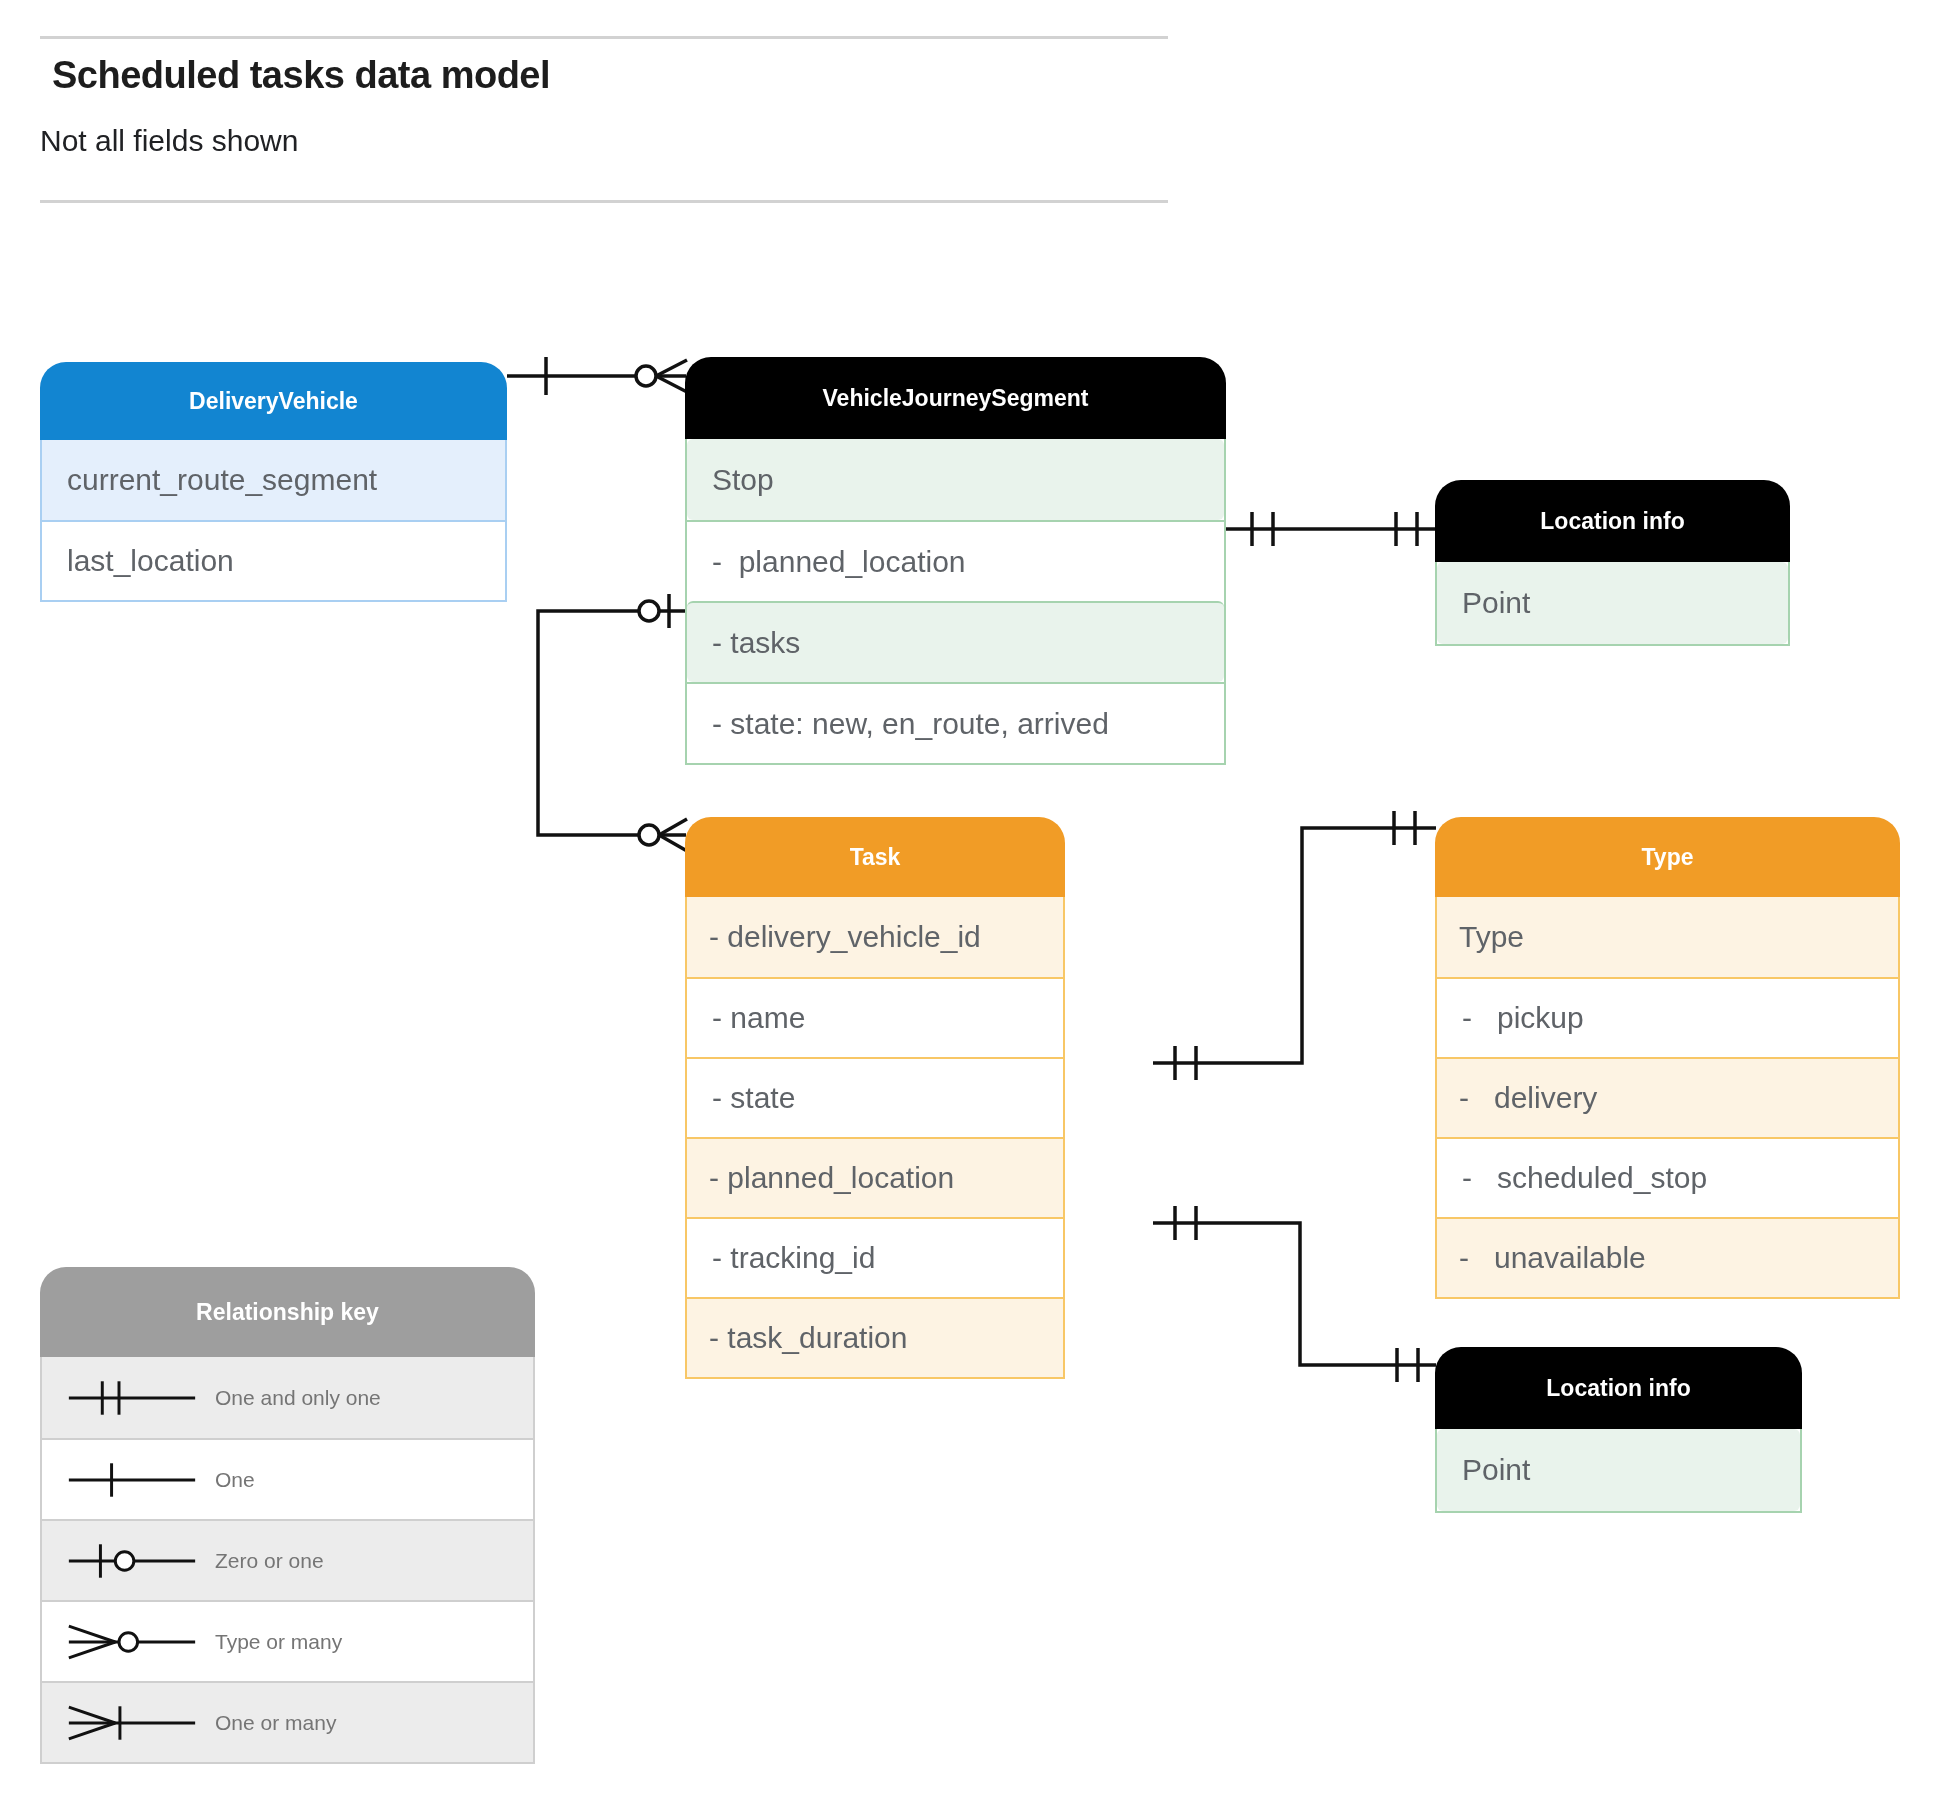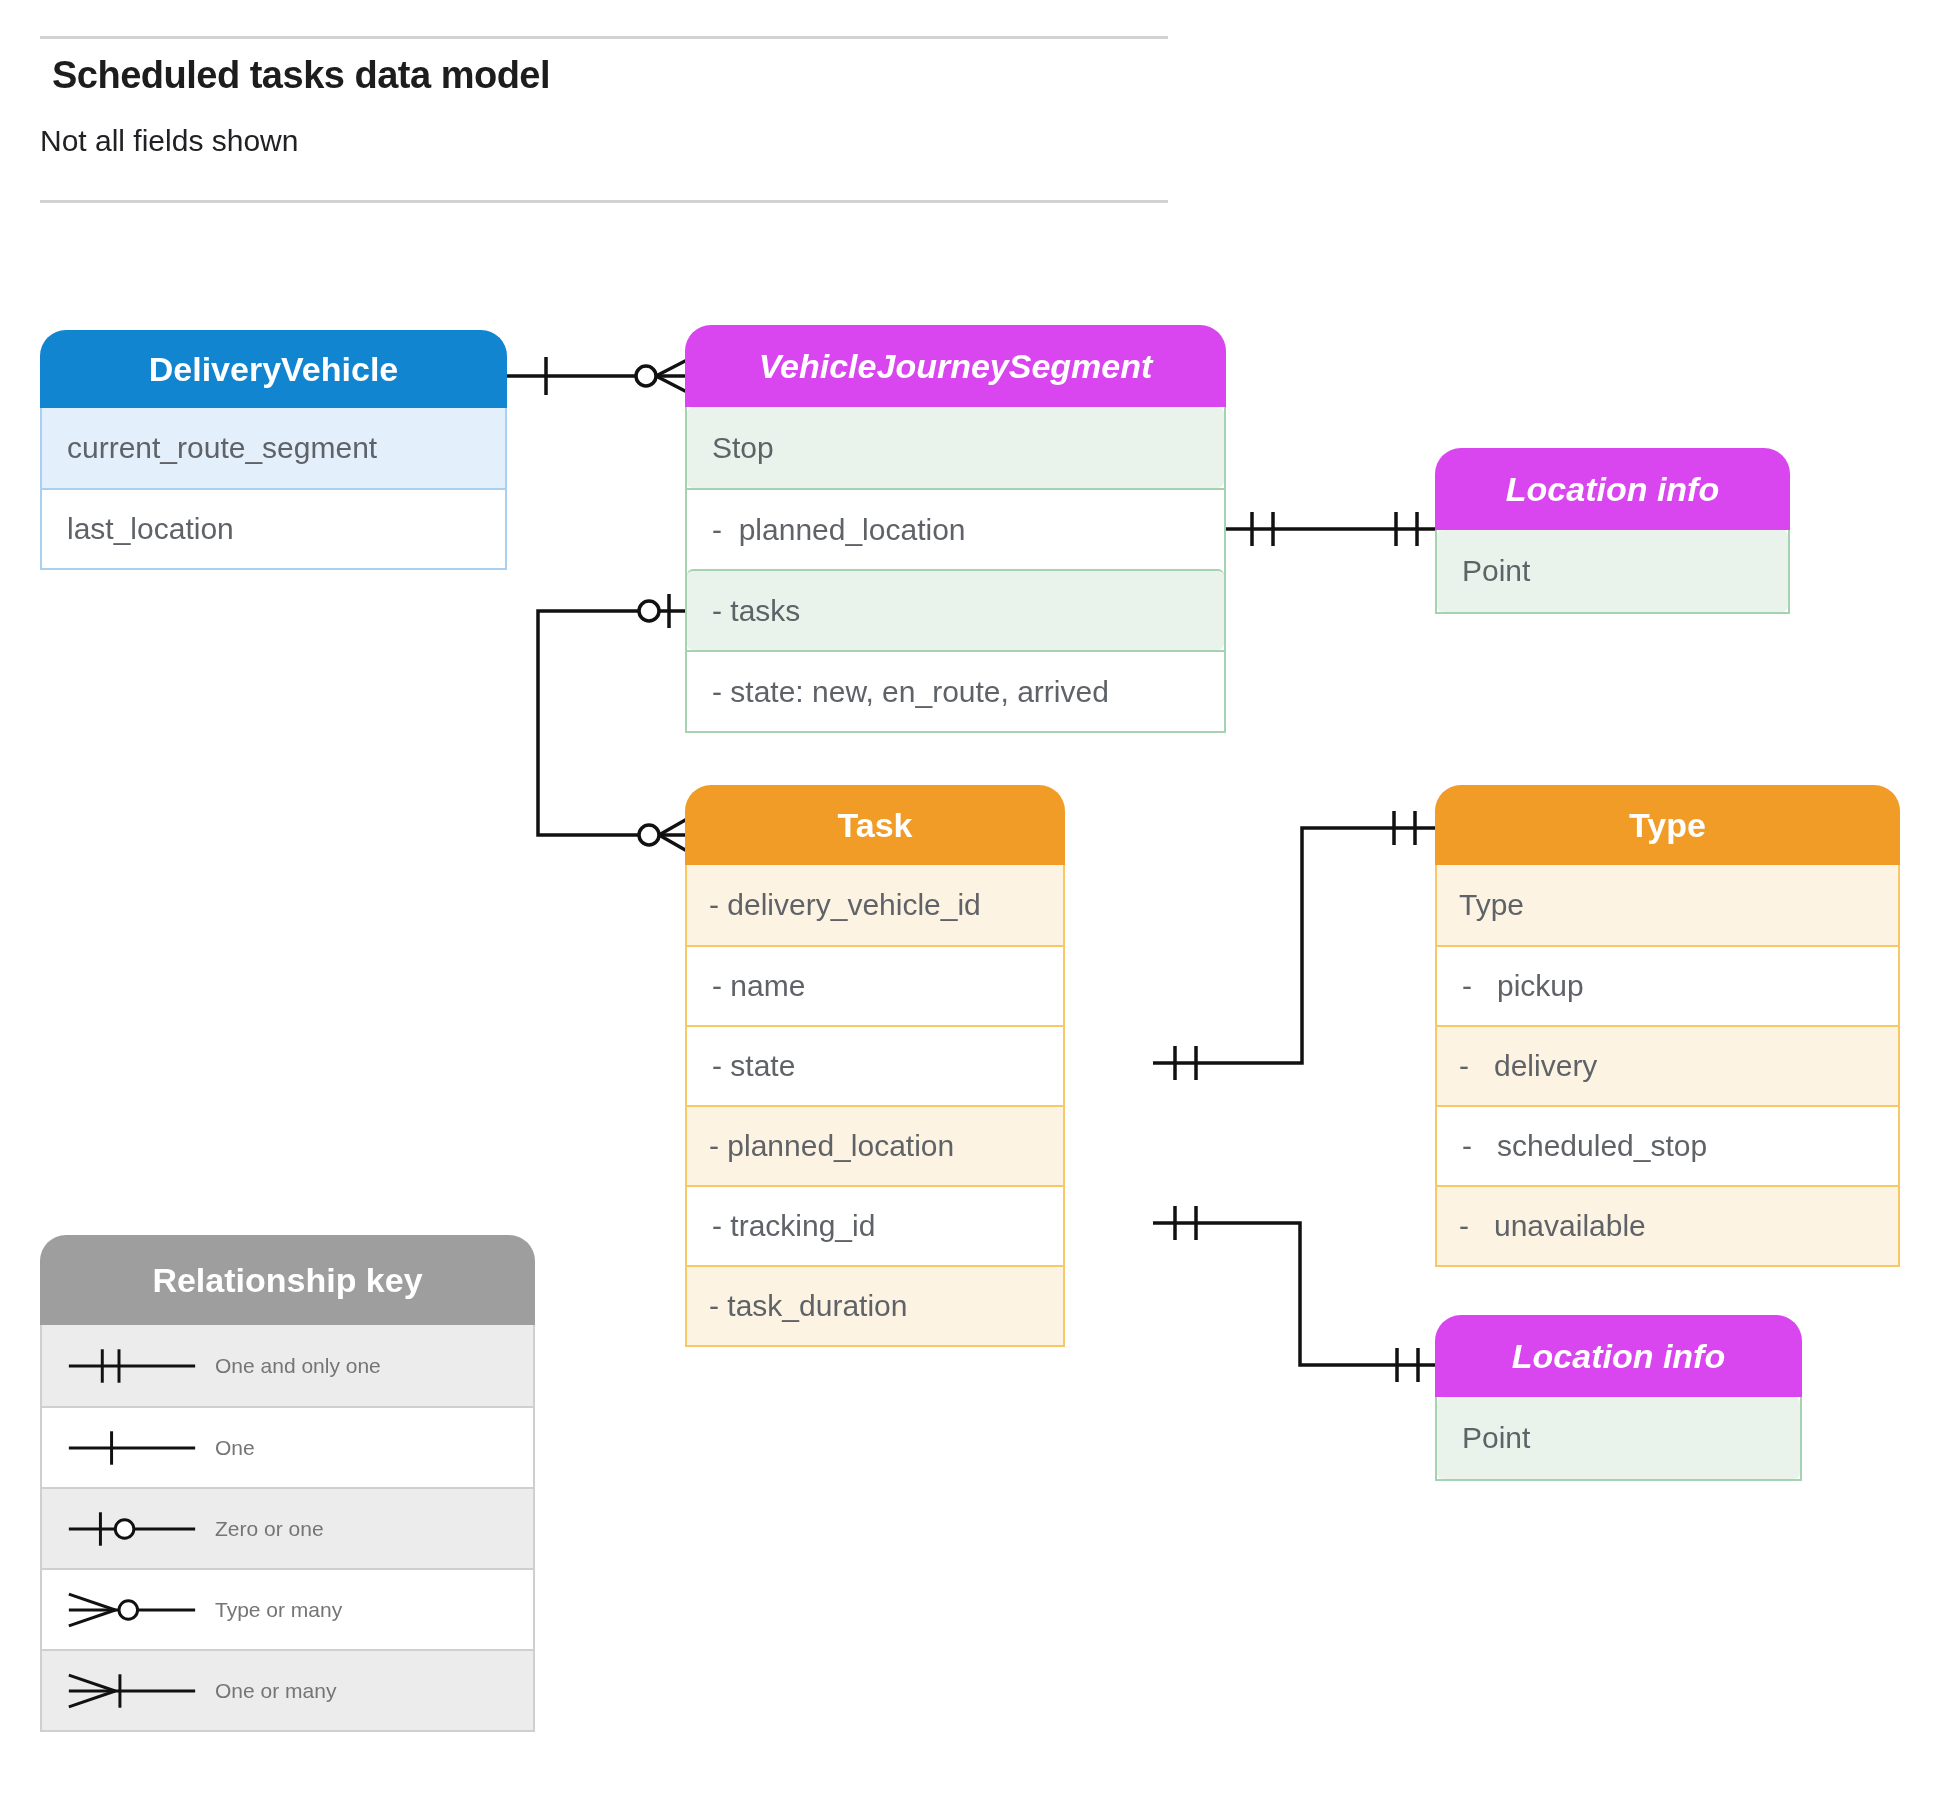--- a/index.html
+++ b/index.html
@@ -7,32 +7,33 @@
     position:relative;width:1940px;height:1805px;background:#ffffff;
     font-family:"Liberation Sans", sans-serif;overflow:hidden;
   }
   .rule{position:absolute;left:40px;width:1128px;height:3px;background:#d2d2d2;}
   .page-title{position:absolute;left:52px;top:54px;font-size:38px;font-weight:700;color:#1d1d1d;letter-spacing:-0.5px;}
   .page-subtitle{position:absolute;left:40px;top:124px;font-size:30px;color:#202124;}
 
   .tbl{position:absolute;}
   .tbl .hdr{
     display:flex;align-items:center;justify-content:center;
-    color:#ffffff;font-weight:700;font-size:34px;
+    color:#ffffff;font-weight:700;font-size:23px;
     border-radius:26px 26px 0 0;
+    margin-top:32px;
   }
   .tbl .rows{border:2px solid var(--b);border-top:none;background:#fff;box-sizing:border-box;}
   .tbl .row{
     display:flex;align-items:center;box-sizing:border-box;
     padding-left:25px;font-size:30px;color:#5f6368;white-space:pre;
     border-top:2px solid var(--b);background:#ffffff;
   }
   .tbl .row:first-child{border-top:none;}
   .t-blue{--b:#a9cff2;}   .t-blue .hdr{background:#1285d1;}   .t-blue .tint{background:#e4effc;}
-  .t-green{--b:#a6d3af;}  .t-green .hdr{background:#d946ef;font-style:italic;}  .t-green .tint{background:#e9f3ec;border-radius:6px;}
+  .t-green{--b:#a6d3af;}  .t-green .hdr{background:#000000;}  .t-green .tint{background:#e9f3ec;border-radius:6px;}
   .t-orange{--b:#f8c766;} .t-orange .hdr{background:#f19c26;} .t-orange .tint{background:#fdf3e3;padding-left:22px;}
   .t-gray{--b:#cfcfcf;}   .t-gray .hdr{background:#9e9e9e;}   .t-gray .tint{background:#ececec;}
 
   .h78{height:78px;} .h80{height:80px;} .h82{height:82px;} .h90{height:90px;} .h81{height:81px;}
 
   .krow{padding-left:45px;}
   .ksym{width:130px;flex:none;}
   .ksym svg{display:block;}
   .klabel{margin-left:18px;font-size:21px;color:#757575;white-space:nowrap;}
 

